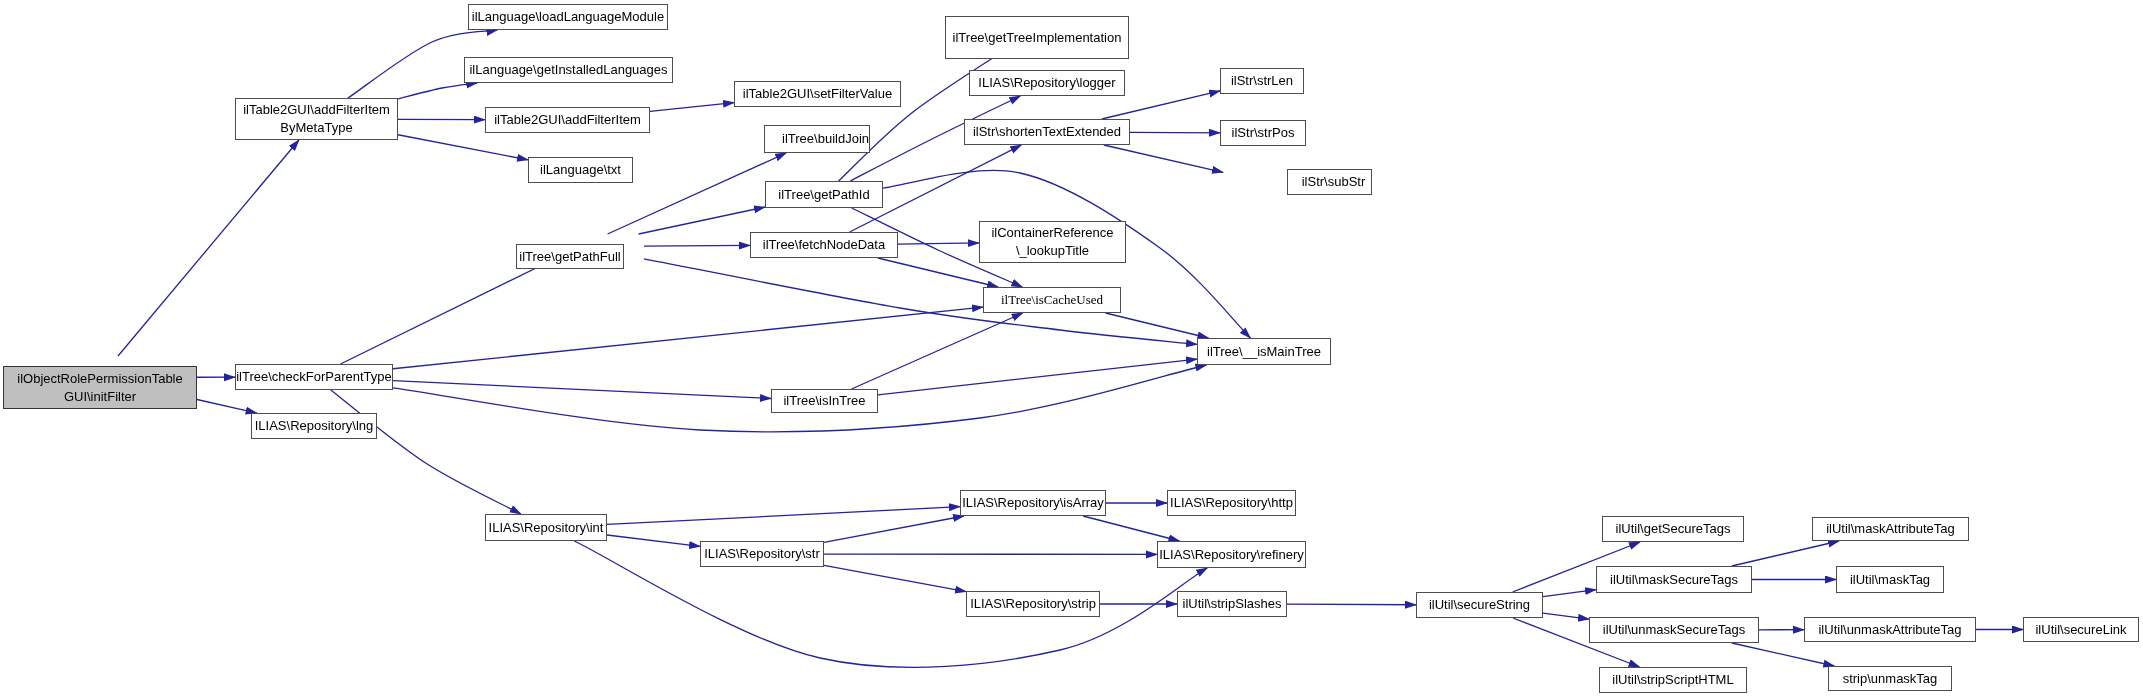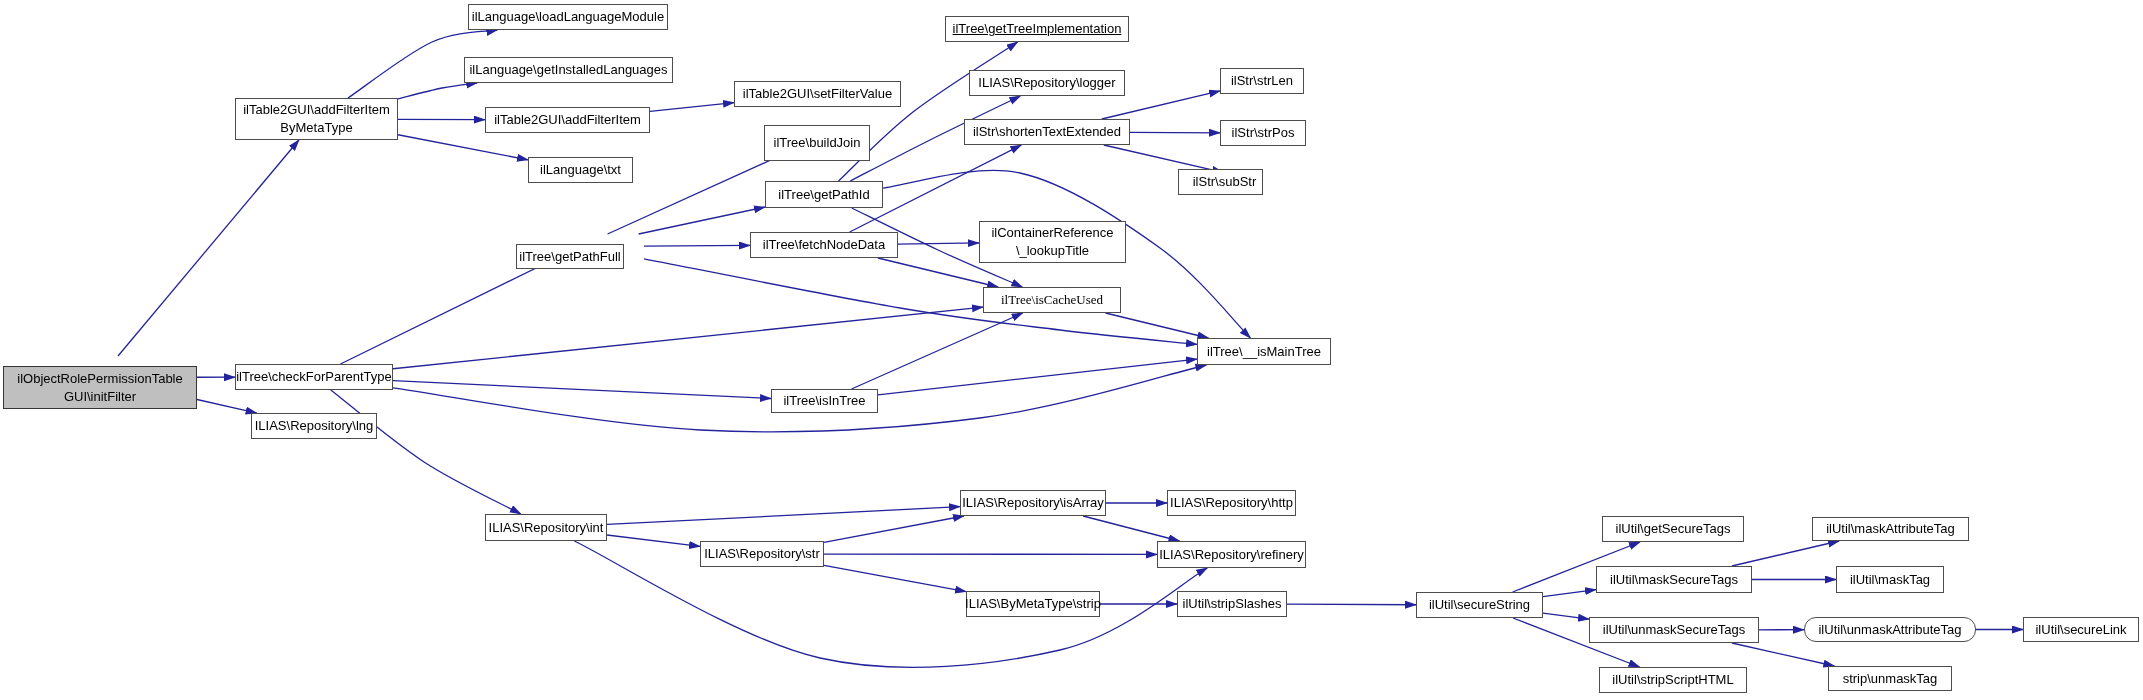--- a/index.html
+++ b/index.html
@@ -99,45 +99,45 @@
       </div>
       <div class="node" style="left: 235px; top: 364px; width: 158px; height: 26px;">
         <span>ilTree\checkForParentType</span>
       </div>
       <div class="node" style="left: 251px; top: 413px; width: 126px; height: 26px;">
         <span>ILIAS\Repository\lng</span>
       </div>
       <div class="node" style="left: 516px; top: 244px; width: 108px; height: 25px;">
         <span>ilTree\getPathFull</span>
       </div>
-      <div class="node" style="left: 764px; top: 125px; width: 106px; height: 36px;">
+      <div class="node" style="left: 764px; top: 125px; width: 106px; height: 28px; align-items: flex-end;">
         <span>ilTree\buildJoin</span>
       </div>
       <div class="node" style="left: 765px; top: 181px; width: 118px; height: 27px;">
         <span>ilTree\getPathId</span>
       </div>
       <div class="node" style="left: 750px; top: 232px; width: 148px; height: 26px;">
         <span>ilTree\fetchNodeData</span>
       </div>
-      <div class="node" style="left: 945px; top: 16px; width: 184px; height: 26px; text-decoration: underline;">
+      <div class="node" style="left: 945px; top: 16px; width: 184px; height: 43px;">
         <span>ilTree\getTreeImplementation</span>
       </div>
       <div class="node" style="left: 969px; top: 70px; width: 156px; height: 26px;">
         <span>ILIAS\Repository\logger</span>
       </div>
       <div class="node" style="left: 964px; top: 119px; width: 166px; height: 26px;">
         <span>ilStr\shortenTextExtended</span>
       </div>
       <div class="node" style="left: 1220px; top: 68px; width: 84px; height: 26px;">
         <span>ilStr\strLen</span>
       </div>
       <div class="node" style="left: 1220px; top: 120px; width: 86px; height: 26px;">
         <span>ilStr\strPos</span>
       </div>
-      <div class="node" style="left: 1178px; top: 169px; width: 85px; height: 26px; padding-left: 8px;">
+      <div class="node" style="left: 1287px; top: 169px; width: 85px; height: 26px; padding-left: 8px;">
         <span>ilStr\subStr</span>
       </div>
       <div class="node" style="left: 979px; top: 221px; width: 147px; height: 42px;">
         <span>ilContainerReference</span>
         <span>\_lookupTitle</span>
       </div>
       <div class="node" style="left: 983px; top: 287px; width: 138px; height: 26px; font-family: Liberation Serif, serif;">
         <span>ilTree\isCacheUsed</span>
       </div>
       <div class="node" style="left: 1197px; top: 338px; width: 134px; height: 27px;">
@@ -155,21 +155,21 @@
       <div class="node" style="left: 960px; top: 490px; width: 146px; height: 26px;">
         <span>ILIAS\Repository\isArray</span>
       </div>
       <div class="node" style="left: 1167px; top: 490px; width: 129px; height: 26px;">
         <span>ILIAS\Repository\http</span>
       </div>
       <div class="node" style="left: 1157px; top: 541px; width: 149px; height: 27px;">
         <span>ILIAS\Repository\refinery</span>
       </div>
       <div class="node" style="left: 966px; top: 591px; width: 134px; height: 26px;">
-        <span>ILIAS\ByMetaType\strip</span>
+        <span>ILIAS\Repository\strip</span>
       </div>
       <div class="node" style="left: 1177px; top: 591px; width: 110px; height: 26px;">
         <span>ilUtil\stripSlashes</span>
       </div>
       <div class="node" style="left: 1416px; top: 592px; width: 127px; height: 26px;">
         <span>ilUtil\secureString</span>
       </div>
       <div class="node" style="left: 1602px; top: 516px; width: 142px; height: 26px;">
         <span>ilUtil\getSecureTags</span>
       </div>
@@ -181,21 +181,21 @@
       </div>
       <div class="node" style="left: 1599px; top: 667px; width: 148px; height: 26px;">
         <span>ilUtil\stripScriptHTML</span>
       </div>
       <div class="node" style="left: 1812px; top: 517px; width: 157px; height: 24px;">
         <span>ilUtil\maskAttributeTag</span>
       </div>
       <div class="node" style="left: 1836px; top: 566px; width: 108px; height: 27px;">
         <span>ilUtil\maskTag</span>
       </div>
-      <div class="node" style="left: 1804px; top: 617px; width: 172px; height: 25px; border-radius: 12px;">
+      <div class="node" style="left: 1804px; top: 617px; width: 172px; height: 25px;">
         <span>ilUtil\unmaskAttributeTag</span>
       </div>
       <div class="node" style="left: 1828px; top: 666px; width: 124px; height: 25px;">
         <span>strip\unmaskTag</span>
       </div>
       <div class="node" style="left: 2023px; top: 617px; width: 116px; height: 25px;">
         <span>ilUtil\secureLink</span>
       </div>
     </div>
 </div>

